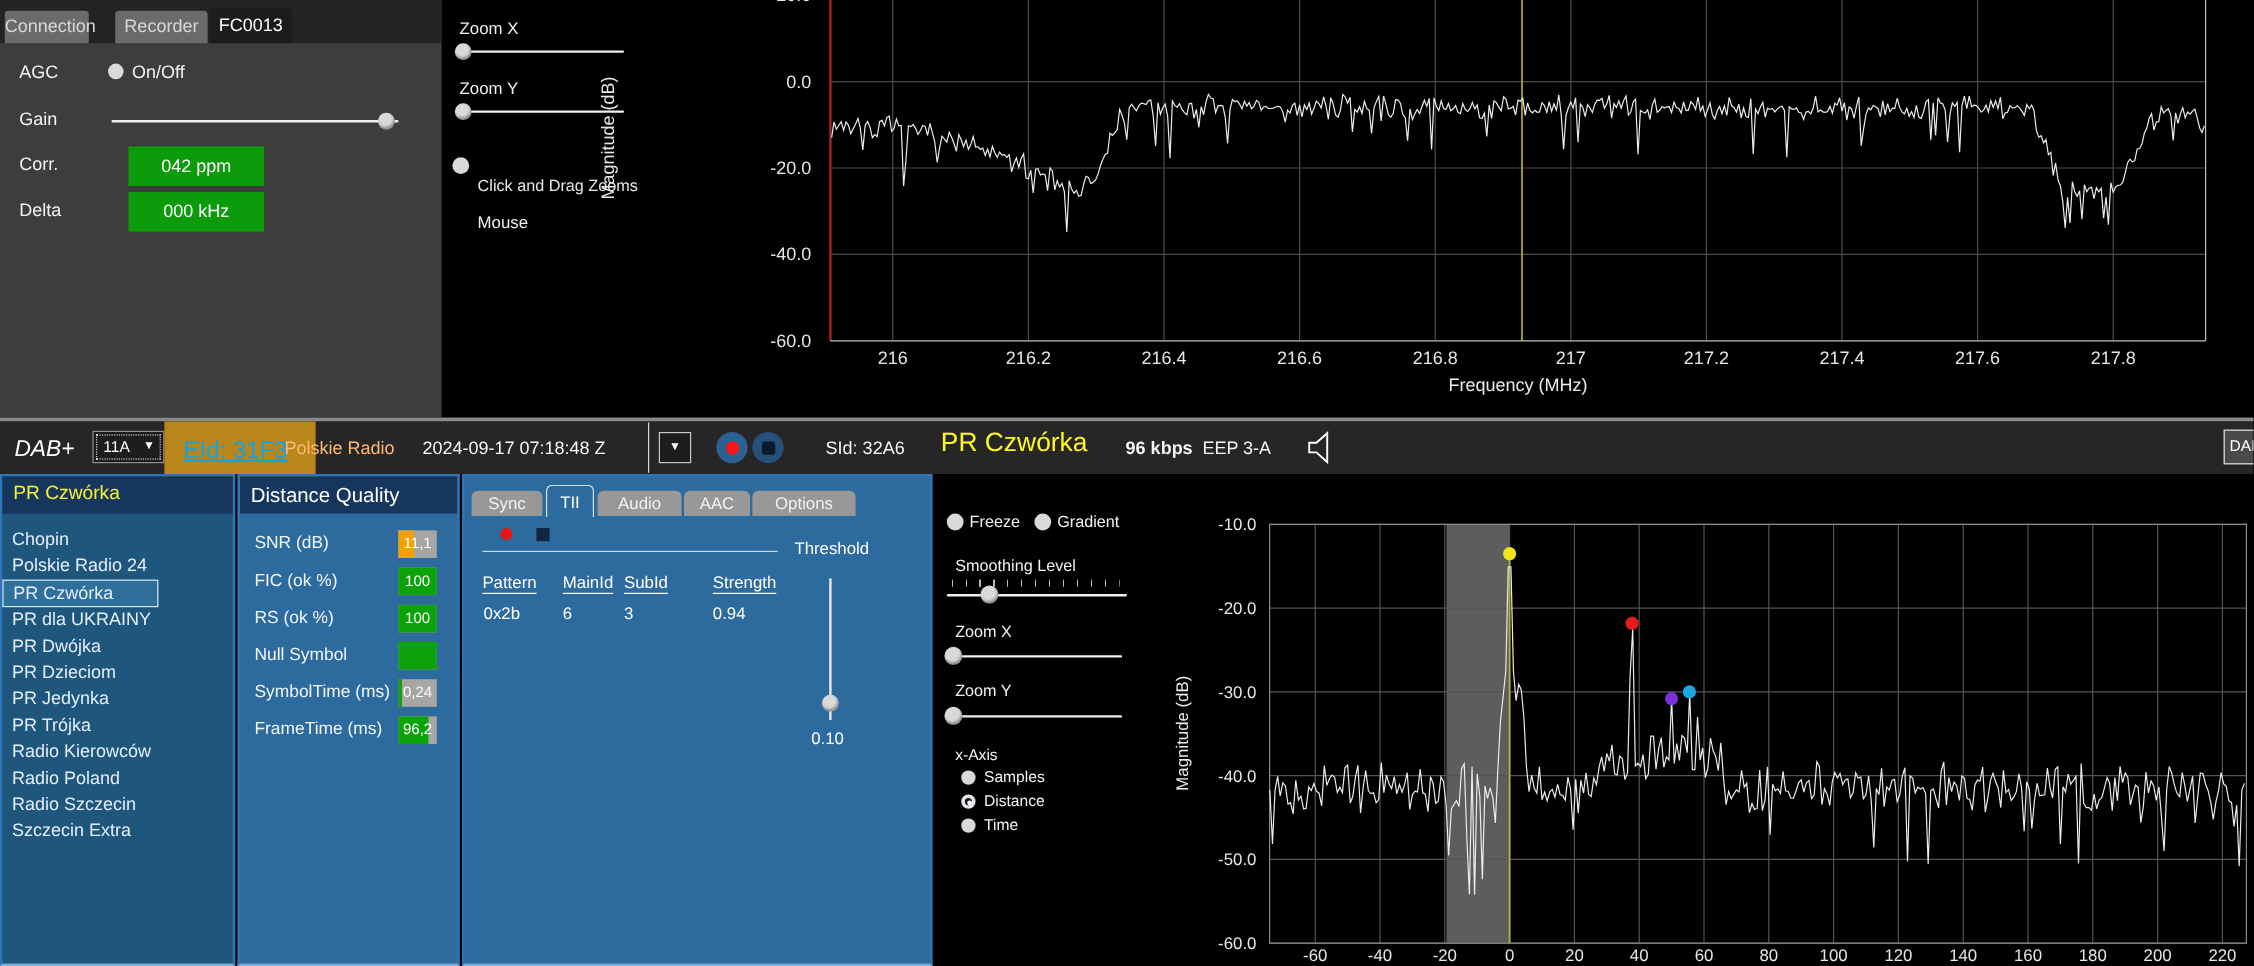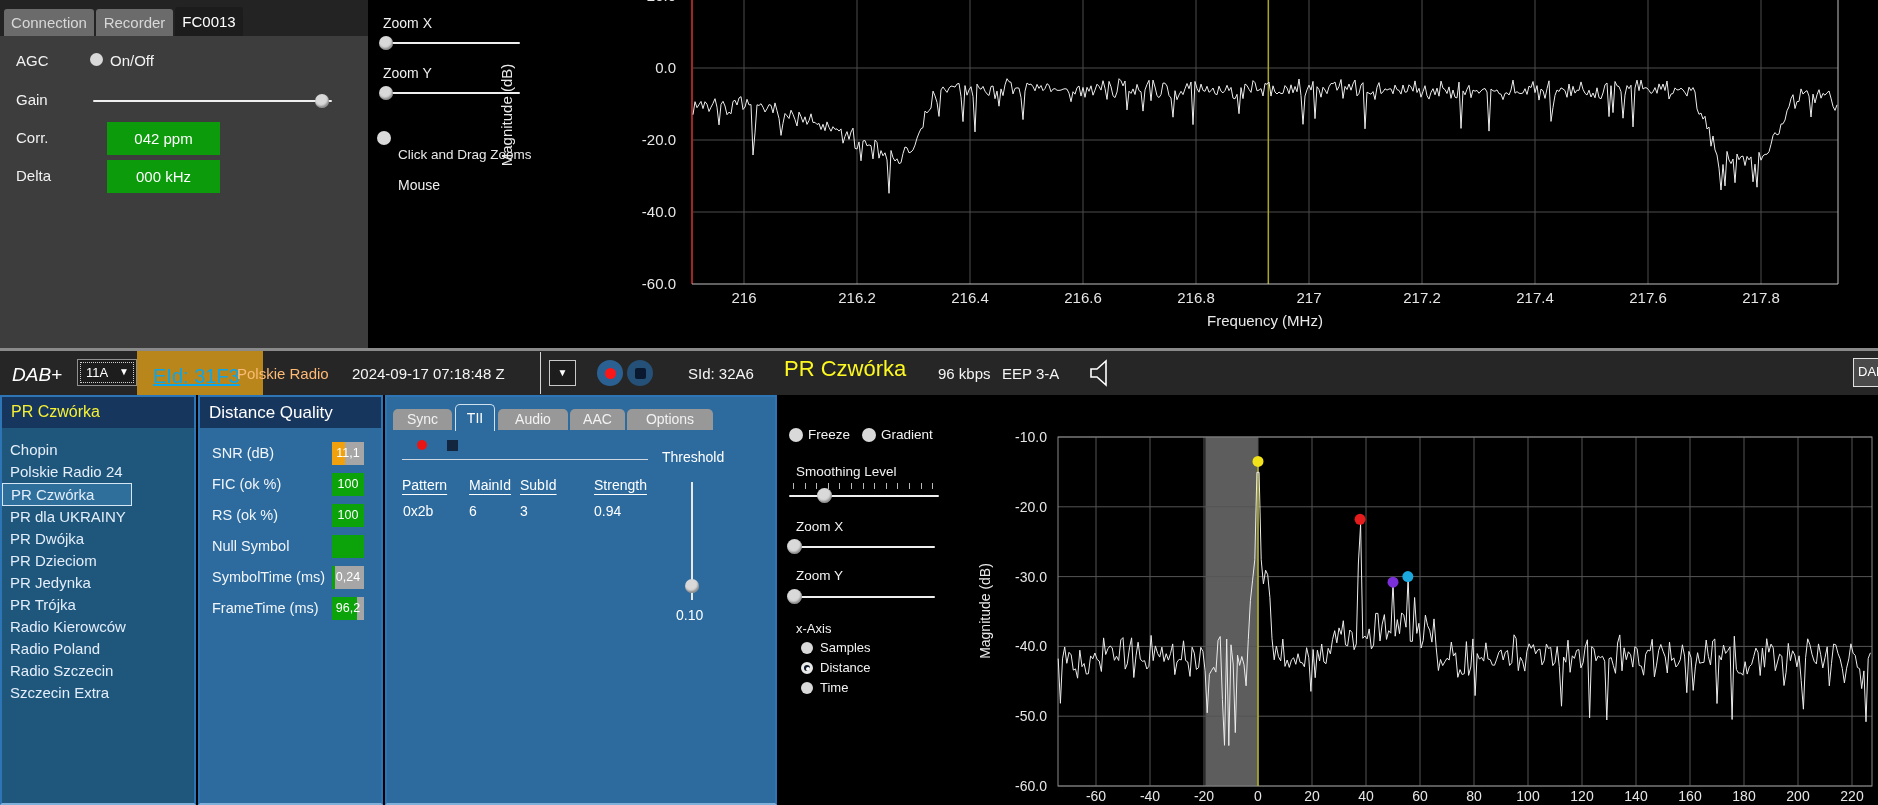--- a/index.html
+++ b/index.html
@@ -42,21 +42,21 @@
   #bar-vsep { left:540px; top:1px; width:1px; height:42px; background:#d6d6d6; }
   #bar-minidd { left:549px; top:9px; width:27px; height:26px; background:#1d1d1d;
     border:1px solid #c8c8c8; text-align:center; line-height:24px; font-size:10px; color:#fff; }
   .round-btn { width:26px; height:26px; border-radius:50%; top:9px; }
   #bar-rec { left:597px; background:#2b6192; }
   #bar-rec .dot { position:absolute; left:7.5px; top:7.5px; width:11px; height:11px; border-radius:50%; background:#fb1717; }
   #bar-stop { left:627px; background:#255077; }
   #bar-stop .sq { position:absolute; left:7.5px; top:7.5px; width:11px; height:11px; border-radius:2px; background:#0b1930; }
   #bar-sid { left:688px; top:14px; font-size:15px; color:#f5f5f5; }
   #bar-service { left:784px; top:5px; font-size:22px; color:#fdf920; }
-  #bar-bitrate { left:938px; top:14px; font-size:15px; color:#f5f5f5; }
+  #bar-bitrate { left:938px; top:14px; font-size:15px; color:#f5f5f5;font-weight:bold; }
   #bar-protection { left:1002px; top:14px; font-size:15px; color:#f5f5f5; }
   #bar-speaker { left:1088px; top:8px; }
   #bar-dab-btn { left:1853px; top:7px; width:42px; height:29px; background:#4a4a4a;
     border:1px solid #e0e0e0; font-size:13px; color:#fff; padding:5px 0 0 4px; }
 
   
   .blue-panel { position:absolute; top:395px; height:410px; background:#2d6b9e; border:2px solid #2e75b6; border-bottom-color:#7fb0da; }
   #station-panel { left:0; width:196px; background:#1e567c; }
   #sq-panel { left:198px; width:185px; }
   #tii-panel { left:385px; width:392px; }
@@ -137,21 +137,21 @@
       <text x="1535.0000000000032" y="303" fill="#e6e6e6" font-size="15" text-anchor="middle">217.4</text>
       <text x="1647.9999999999968" y="303" fill="#e6e6e6" font-size="15" text-anchor="middle">217.6</text>
       <text x="1761.0000000000064" y="303" fill="#e6e6e6" font-size="15" text-anchor="middle">217.8</text>
       <text x="1265" y="326" fill="#eaeaea" font-size="15" text-anchor="middle">Frequency (MHz)</text>
       <text transform="translate(512,115) rotate(-90)" fill="#eaeaea" font-size="15" text-anchor="middle">Magnitude (dB)</text>
       <polyline points="693,114.7 695,101.7 697,107.7 699,104.6 701,101.4 703,108.6 705,101.7 707,104.2 709,111.5 711,107.2 713,103.4 715,98.7 717,107.2 719,124.9 721,104.4 723,101.3 725,106.0 727,114.7 729,112.1 731,113.8 733,101.4 735,100.3 737,105.0 739,98.0 741,96.6 743,109.5 745,107.0 747,99.3 749,104.9 751,104.6 753,155.0 755,132.9 757,104.8 759,105.5 761,103.7 763,107.2 765,112.0 767,108.8 769,104.6 771,105.3 773,112.9 775,102.9 777,110.7 779,118.4 781,135.4 783,123.3 785,113.5 787,115.8 789,118.5 791,110.2 793,114.4 795,119.6 797,126.0 799,112.1 801,116.5 803,122.3 805,116.8 807,124.4 809,120.5 811,113.8 813,122.5 815,122.3 817,124.5 819,123.4 821,129.5 823,124.3 825,130.7 827,121.9 829,127.3 831,131.2 833,126.7 835,129.3 837,128.9 839,131.1 841,128.9 843,143.2 845,136.3 847,131.6 849,139.4 851,132.0 853,128.1 855,148.4 857,149.0 859,141.9 861,160.8 863,141.0 865,140.5 867,145.8 869,144.9 871,145.7 873,158.9 875,140.0 877,142.5 879,158.2 881,150.6 883,155.8 885,152.8 887,159.9 889,193.3 891,150.5 893,157.6 895,161.0 897,158.8 899,163.6 901,162.7 903,153.6 905,147.0 907,147.8 909,152.8 911,152.0 913,149.9 915,145.1 917,138.1 919,133.0 921,128.7 923,127.6 925,111.0 927,112.9 929,110.6 931,108.0 933,91.1 935,95.9 937,102.3 939,116.4 941,89.9 943,86.9 945,89.7 947,92.4 949,88.2 951,86.0 953,86.4 955,87.1 957,84.0 959,83.4 961,96.5 963,121.6 965,85.6 967,95.2 969,89.9 971,86.7 973,96.5 975,131.9 977,84.1 979,87.8 981,89.3 983,86.4 985,91.2 987,93.9 989,95.5 991,86.5 993,86.0 995,98.7 997,91.1 999,106.2 1001,88.9 1003,95.6 1005,84.9 1007,78.7 1009,81.7 1011,82.3 1013,93.9 1015,88.4 1017,87.8 1019,88.2 1021,97.5 1023,119.6 1025,91.2 1027,83.0 1029,84.6 1031,84.1 1033,86.7 1035,90.8 1037,84.4 1039,88.4 1041,85.5 1043,90.7 1045,88.5 1047,83.7 1049,85.3 1051,91.8 1053,89.1 1055,88.6 1057,90.3 1059,90.4 1061,90.1 1063,89.2 1065,88.7 1067,89.2 1069,93.2 1071,101.7 1073,91.7 1075,94.2 1077,87.7 1079,86.0 1081,96.1 1083,87.4 1085,97.3 1087,87.3 1089,91.3 1091,85.8 1093,95.2 1095,90.1 1097,84.2 1099,86.3 1101,90.1 1103,80.7 1105,88.3 1107,99.4 1109,81.4 1111,86.8 1113,95.8 1115,97.6 1117,92.0 1119,78.7 1121,80.8 1123,85.9 1125,81.0 1127,109.9 1129,91.2 1131,93.4 1133,88.9 1135,94.5 1137,84.4 1139,90.6 1141,91.8 1143,111.1 1145,89.9 1147,84.5 1149,80.3 1151,100.7 1153,80.1 1155,87.0 1157,95.7 1159,97.6 1161,94.6 1163,83.1 1165,83.2 1167,86.0 1169,95.5 1171,98.0 1173,117.2 1175,90.7 1177,99.7 1179,94.9 1181,91.3 1183,94.6 1185,88.8 1187,83.5 1189,88.7 1191,82.0 1193,124.6 1195,81.5 1197,88.5 1199,92.2 1201,84.1 1203,90.4 1205,91.3 1207,86.3 1209,92.3 1211,90.7 1213,88.0 1215,93.7 1217,94.7 1219,86.2 1221,91.2 1223,92.9 1225,90.5 1227,85.3 1229,90.7 1231,87.4 1233,98.1 1235,98.8 1237,94.3 1239,113.7 1241,87.6 1243,98.6 1245,84.0 1247,85.5 1249,89.3 1251,92.4 1253,80.6 1255,82.7 1257,90.8 1259,90.1 1261,88.6 1263,96.0 1265,83.5 1267,84.3 1269,82.0 1271,96.1 1273,85.8 1275,92.0 1277,94.0 1279,92.0 1281,93.6 1283,93.3 1285,85.6 1287,88.0 1289,93.7 1291,84.8 1293,92.8 1295,86.5 1297,91.7 1299,79.0 1301,95.5 1303,124.3 1305,96.0 1307,89.8 1309,85.1 1311,90.1 1313,81.4 1315,118.6 1317,86.7 1319,89.6 1321,97.2 1323,87.2 1325,90.0 1327,93.7 1329,86.8 1331,83.5 1333,83.6 1335,82.0 1337,90.3 1339,86.5 1341,79.5 1343,98.4 1345,86.4 1347,89.5 1349,84.0 1351,90.2 1353,83.9 1355,80.0 1357,95.9 1359,93.4 1361,85.1 1363,82.7 1365,128.8 1367,92.1 1369,93.3 1371,94.2 1373,91.6 1375,99.5 1377,87.3 1379,82.6 1381,93.6 1383,91.9 1385,88.8 1387,90.1 1389,89.0 1391,88.9 1393,93.8 1395,85.1 1397,89.6 1399,90.4 1401,94.1 1403,85.0 1405,92.2 1407,91.8 1409,84.8 1411,86.9 1413,91.2 1415,80.9 1417,92.5 1419,88.3 1421,97.2 1423,91.5 1425,85.7 1427,95.7 1429,99.1 1431,92.3 1433,88.7 1435,94.8 1437,88.1 1439,96.2 1441,81.1 1443,88.2 1445,89.6 1447,93.5 1449,86.9 1451,98.3 1453,90.0 1455,97.2 1457,97.9 1459,82.1 1461,128.4 1463,90.9 1465,94.8 1467,89.2 1469,85.3 1471,97.7 1473,90.1 1475,91.2 1477,90.4 1479,93.3 1481,90.9 1483,89.2 1485,88.5 1487,92.0 1489,131.1 1491,89.0 1493,90.8 1495,91.2 1497,89.9 1499,93.6 1501,94.2 1503,99.6 1505,93.4 1507,92.8 1509,95.0 1511,90.0 1513,80.1 1515,93.2 1517,91.6 1519,93.2 1521,93.6 1523,92.9 1525,88.7 1527,94.4 1529,86.1 1531,87.6 1533,81.5 1535,92.6 1537,85.6 1539,100.1 1541,89.1 1543,90.8 1545,98.4 1547,88.7 1549,80.8 1551,121.4 1553,107.4 1555,95.3 1557,90.0 1559,91.5 1561,87.9 1563,89.0 1565,90.6 1567,97.3 1569,84.0 1571,95.8 1573,86.3 1575,93.1 1577,90.2 1579,90.3 1581,81.9 1583,89.3 1585,93.3 1587,95.0 1589,90.2 1591,97.0 1593,93.0 1595,97.8 1597,87.8 1599,97.6 1601,98.8 1603,93.0 1605,84.8 1607,83.0 1609,116.6 1611,85.7 1613,112.6 1615,81.5 1617,85.8 1619,86.6 1621,91.7 1623,118.2 1625,95.1 1627,85.6 1629,88.7 1631,85.2 1633,126.9 1635,88.0 1637,80.1 1639,90.6 1641,80.1 1643,89.0 1645,87.7 1647,88.0 1649,90.4 1651,93.5 1653,91.8 1655,87.6 1657,93.3 1659,83.9 1661,89.4 1663,84.0 1665,90.5 1667,81.0 1669,99.0 1671,94.1 1673,93.5 1675,87.9 1677,89.9 1679,89.8 1681,88.2 1683,89.9 1685,92.8 1687,96.1 1689,87.2 1691,90.6 1693,87.6 1695,92.0 1697,108.9 1699,114.3 1701,113.1 1703,119.1 1705,116.3 1707,129.0 1709,127.0 1711,146.2 1713,136.0 1715,149.9 1717,155.0 1719,168.2 1721,190.0 1723,164.5 1725,185.9 1727,151.4 1729,160.0 1731,163.6 1733,159.0 1735,182.7 1737,154.0 1739,159.7 1741,156.6 1743,156.1 1745,165.5 1747,156.4 1749,159.8 1751,156.9 1753,181.8 1755,164.2 1757,187.2 1759,152.3 1761,160.2 1763,155.8 1765,154.4 1767,154.2 1769,151.8 1771,144.3 1773,135.6 1775,132.6 1777,134.9 1779,133.9 1781,124.1 1783,123.8 1785,120.0 1787,110.8 1789,106.7 1791,98.6 1793,94.7 1795,108.5 1797,101.6 1799,101.4 1801,88.9 1803,94.1 1805,92.0 1807,90.6 1809,96.1 1811,117.0 1813,94.1 1815,102.9 1817,94.8 1819,89.7 1821,98.2 1823,93.4 1825,95.2 1827,92.8 1829,91.0 1831,98.2 1833,106.4 1835,110.4 1837,104.8" fill="none" stroke="#ececec" stroke-width="1"></polyline>
     </svg>
 
   <div id="device-panel">
     <div id="dev-tabstrip">
-      <div class="dev-tab" style="left:4px;width:90px;">Connection</div>
+      <div class="dev-tab" style="left:4px;width:70px;">Connection</div>
       <div class="dev-tab" style="left:96px;width:77px;">Recorder</div>
       <div class="dev-tab active" style="left:175px;width:68px;">FC0013</div>
     </div>
     <span class="dev-label" style="left:16px;top:52px;">AGC</span>
     <span class="radio" style="left:90px;top:53px;width:13px;height:13px;"></span>
     <span class="dev-label" style="left:110px;top:52px;">On/Off</span>
 
     <span class="dev-label" style="left:16px;top:91px;">Gain</span>
     <div class="slider-track" style="left:93px;top:100px;width:239px;"></div>
     <div class="slider-thumb" style="left:315px;top:94px;width:14px;height:14px;"></div>

